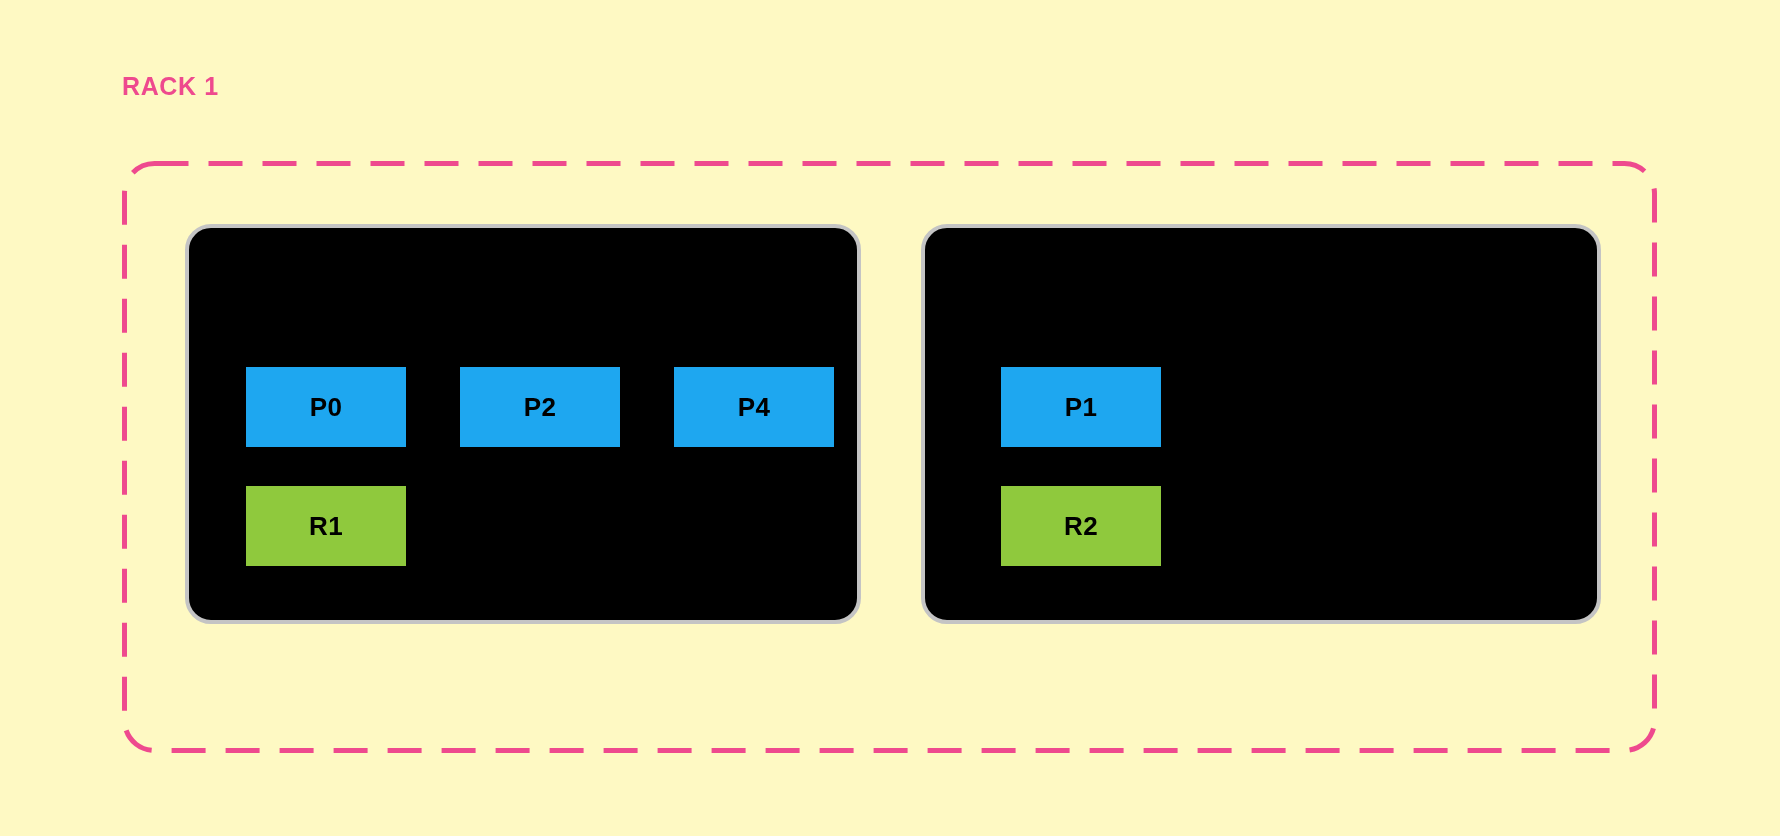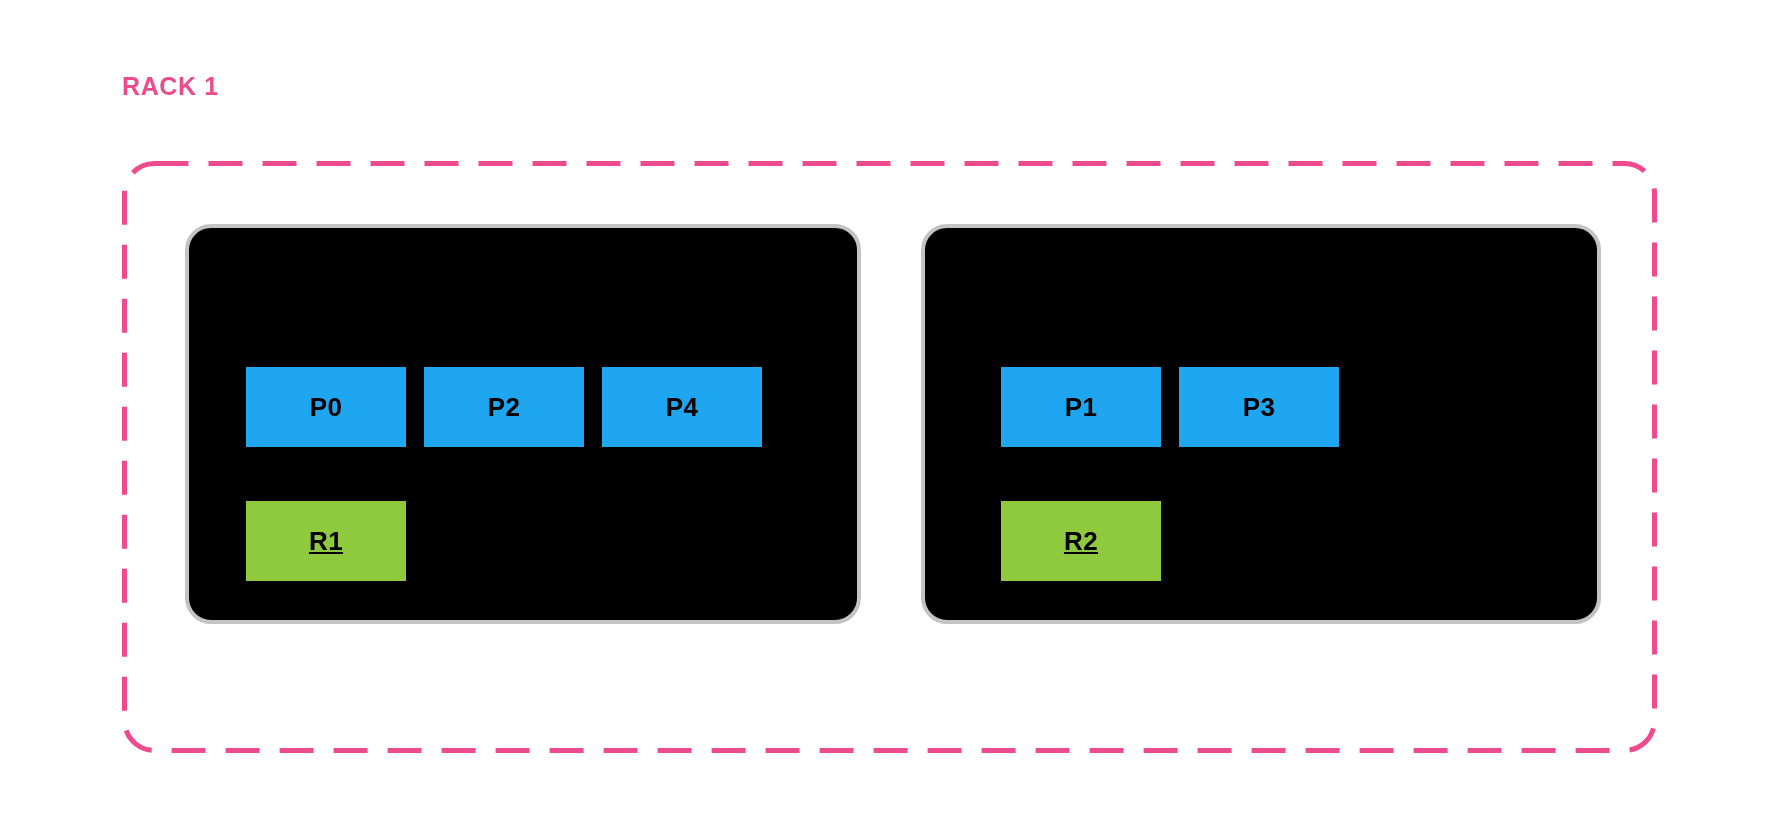--- a/index.html
+++ b/index.html
@@ -9,21 +9,21 @@
     background: #000000;
   }
   body {
     font-family: "Liberation Sans", sans-serif;
   }
 
   #canvas {
     position: relative;
     width: 1780px;
     height: 836px;
-    background: #ffffff;
+    background: #fef9c3;
     overflow: hidden;
   }
 
   
   .rack-label {
     position: absolute;
     left: 122px;
     top: 74px;
     font-size: 25px;
     font-weight: bold;
@@ -73,28 +73,28 @@
   }
 
   
   .node-row {
     position: absolute;
     display: flex;
     flex-direction: row;
     align-items: flex-start;
   }
   .node-row.row-0 { top: 139px; }
-  .node-row.row-1 { top: 273px; text-decoration: underline; }
+  .node-row.row-1 { top: 258px; }
   #host-panel-0 .node-row { left: 57px; }
   #host-panel-1 .node-row { left: 55px; padding-left: 21px; }
 
   .node-slot {
     width: 160px;
     height: 80px;
-    margin-right: 18px;
+    margin-right: 54px;
     position: relative;
   }
   .node-slot:last-child { margin-right: 8px; }
 
   .node-box {
     width: 160px;
     height: 80px;
     display: flex;
     align-items: center;
     justify-content: center;
@@ -141,23 +141,20 @@
         <div class="node-box"></div>
       </div>
     </div>
   </div>
 
   <div class="host-panel" id="host-panel-1">
     <div class="node-row row-0">
       <div class="node-slot">
         <div class="node-box primary">P1</div>
       </div>
-      <div class="node-slot">
-        <div class="node-box primary">P3</div>
-      </div>
     </div>
     <div class="node-row row-1">
       <div class="node-slot">
         <div class="node-box replica">R2</div>
       </div>
       <div class="node-slot empty">
         <div class="node-box"></div>
       </div>
     </div>
   </div>

